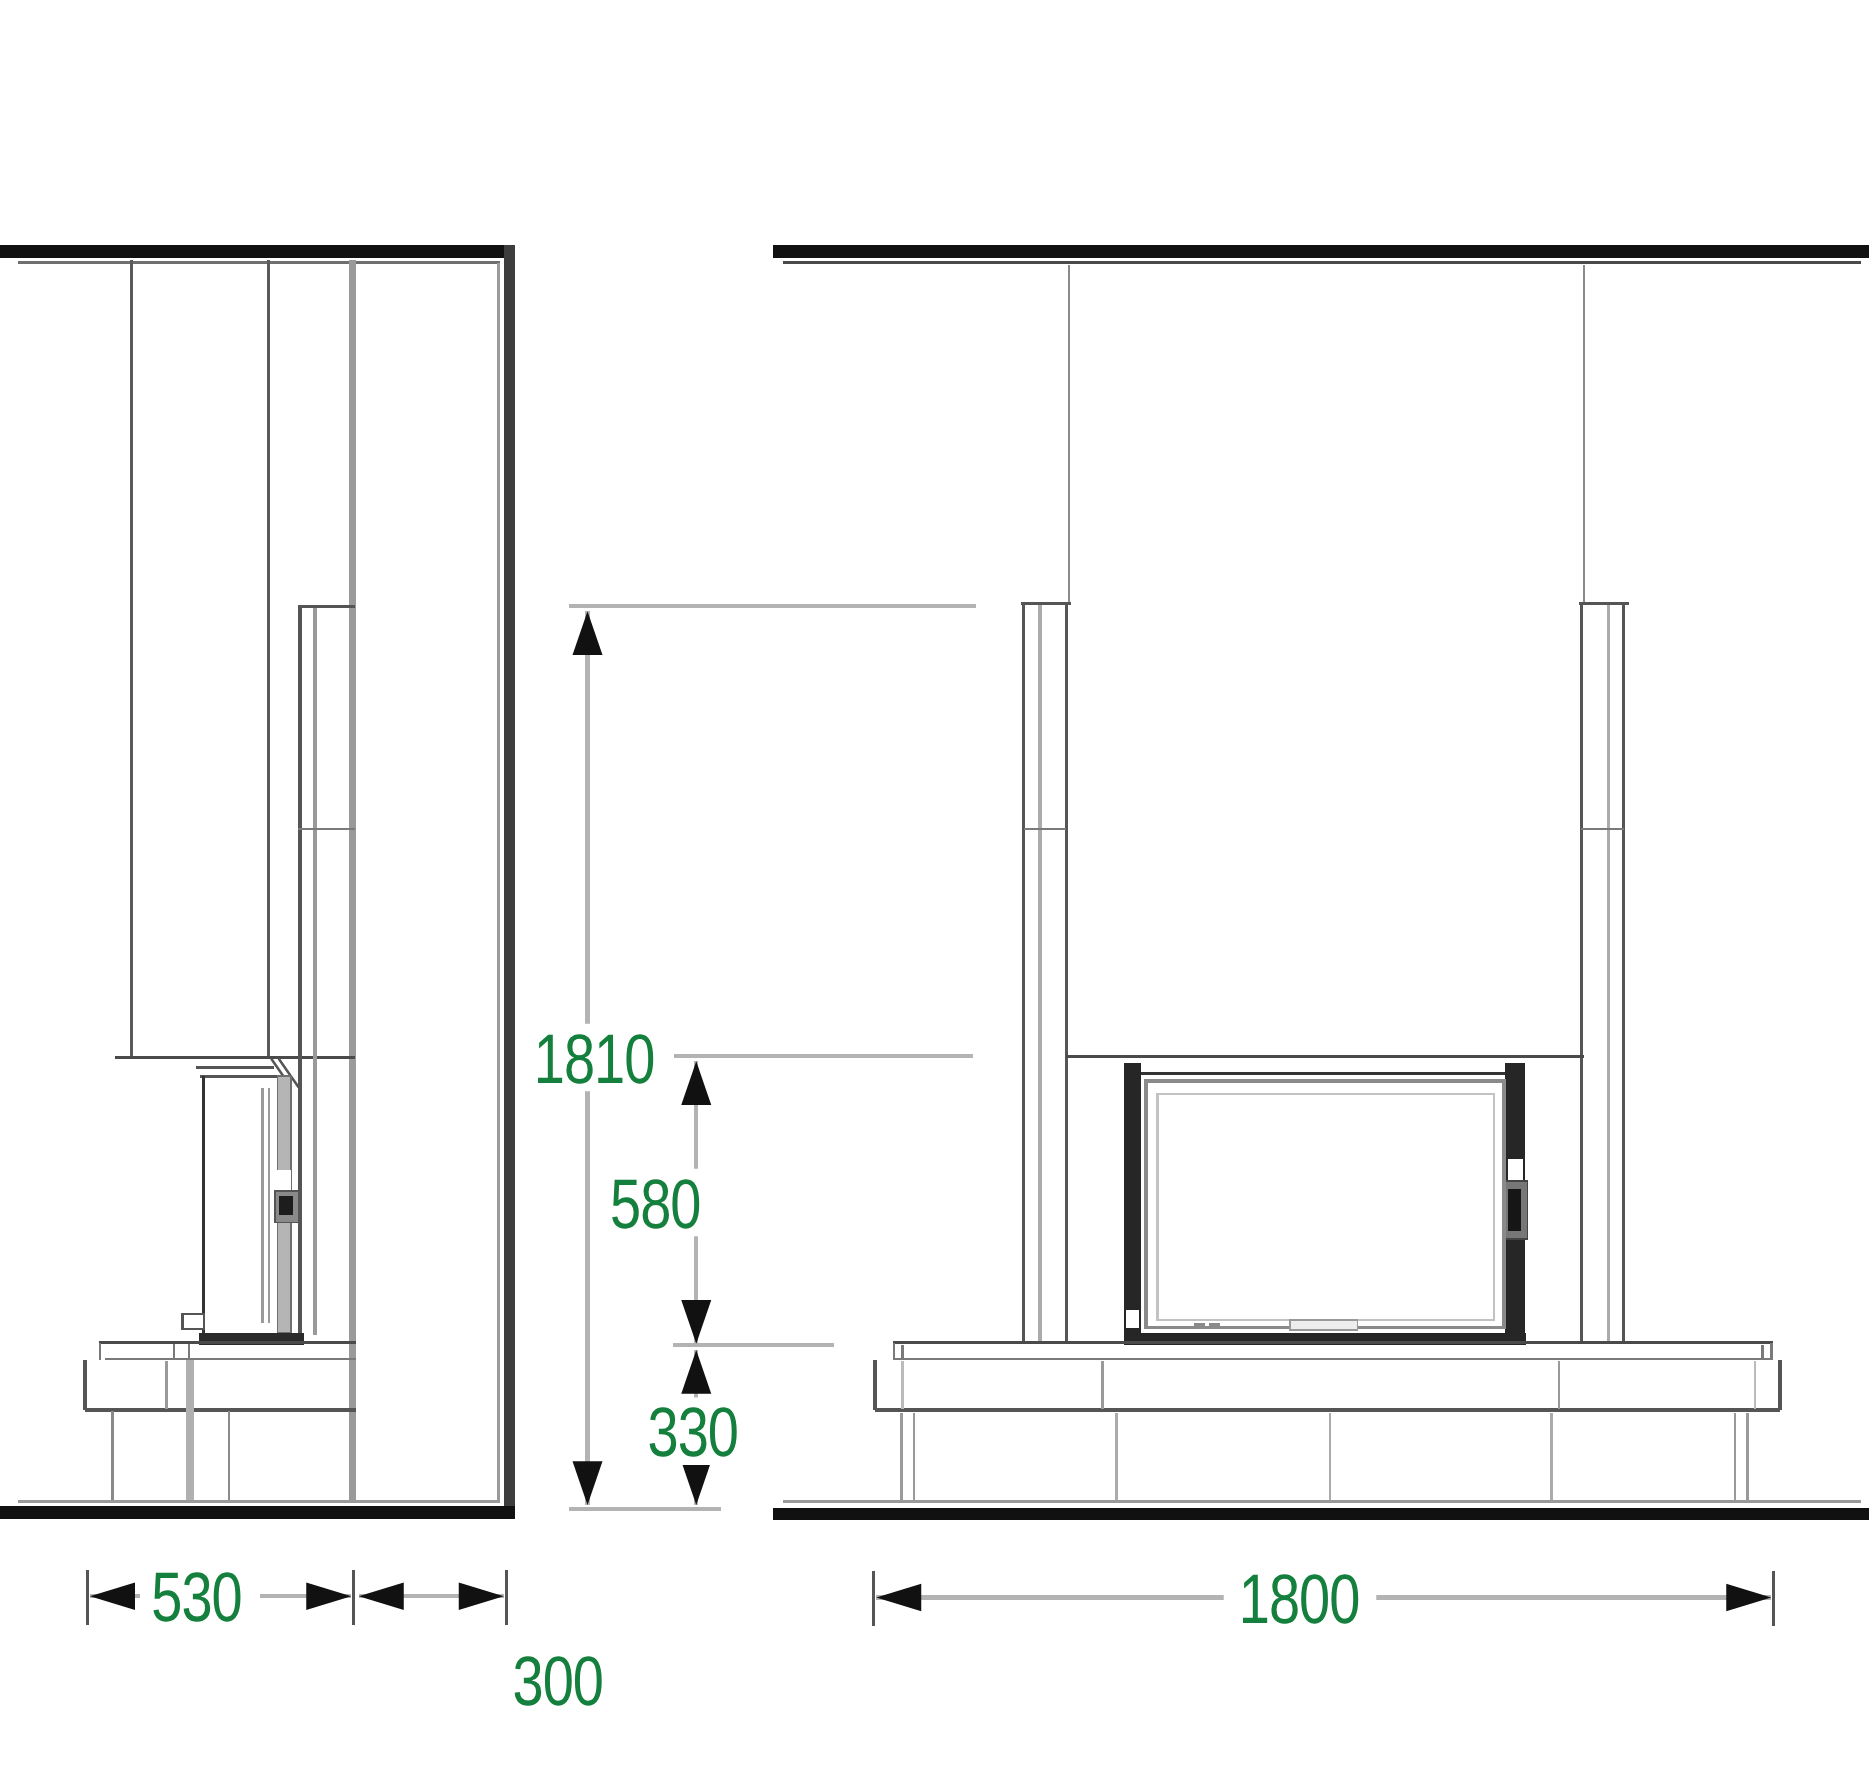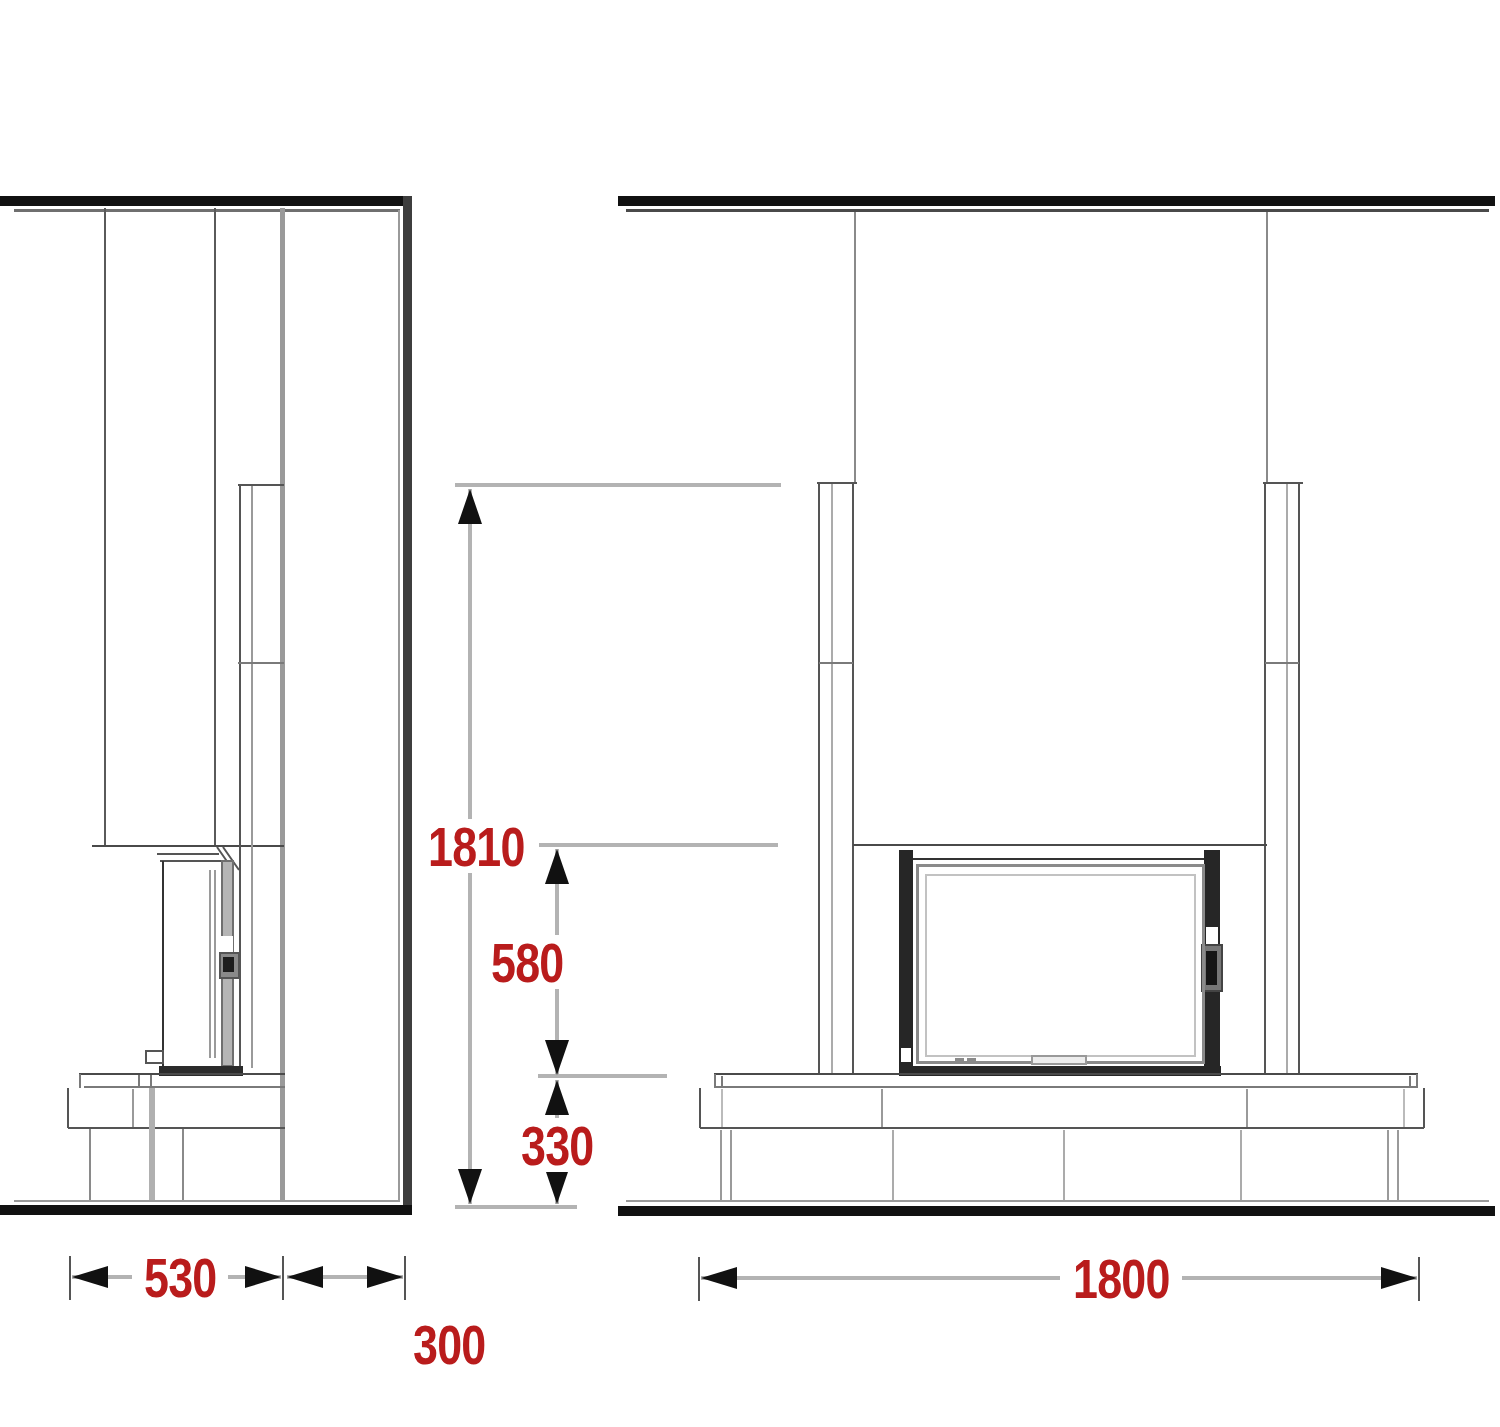--- a/index.html
+++ b/index.html
@@ -4,23 +4,23 @@
 <style>
   html,body{margin:0;padding:0;}
   body{
     width:1500px;height:1427px;position:relative;background:#ffffff;
     font-family:"Liberation Sans",sans-serif;overflow:hidden;
   }
   #canvas{position:absolute;left:0;top:0;width:1500px;height:1427px;}
   svg{position:absolute;left:0;top:0;}
   .ax{shape-rendering:crispEdges;}
   .dim-label{
-    position:absolute;display:flex;align-items:center;justify-content:center;
-    background:#ffffff;color:#b91c1c;
-    font-family:"Liberation Sans",sans-serif;font-size:56px;font-weight:700;
+    position:absolute;display:flex;align-items:center;
+    background:#ffffff;color:#15803d;
+    font-family:"Liberation Sans",sans-serif;font-size:56px;font-weight:400;
     white-space:nowrap;
   }
   .dim-label span{display:inline-block;transform:scaleX(0.8);letter-spacing:-1px;}
 </style>
 </head>
 <body>
 
 <div id="canvas">
 <svg width="1500" height="1427" viewBox="0 0 1500 1427" xmlns="http://www.w3.org/2000/svg">
 
@@ -141,23 +141,23 @@
 
 <div class="dim-label" style="left:415px;top:819px;width:122px;height:54px;">
   <span>1810</span>
 </div>
 <div class="dim-label" style="left:479px;top:935px;width:96px;height:54px;">
   <span>580</span>
 </div>
 <div class="dim-label" style="left:509px;top:1118px;width:96px;height:54px;">
   <span>330</span>
 </div>
-<div class="dim-label" style="left:132px;top:1250px;width:96px;height:54px;">
+<div class="dim-label" style="left:112px;top:1250px;width:96px;height:54px;">
   <span>530</span>
 </div>
 <div class="dim-label" style="left:401px;top:1317px;width:96px;height:54px;">
   <span>300</span>
 </div>
-<div class="dim-label" style="left:1060px;top:1251px;width:122px;height:54px;">
+<div class="dim-label" style="left:979px;top:1251px;width:122px;height:54px;">
   <span>1800</span>
 </div>
 
 </div>
 
 </body></html>

